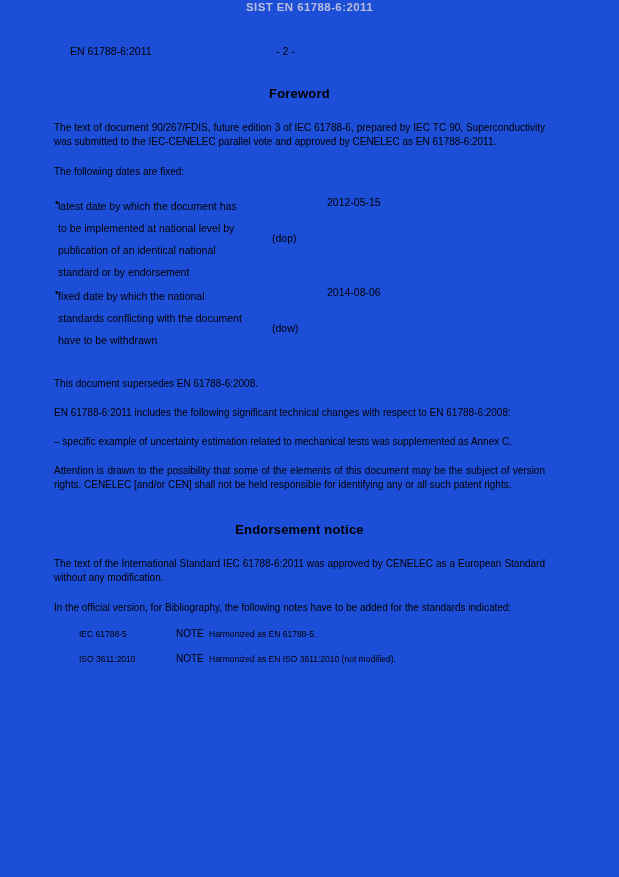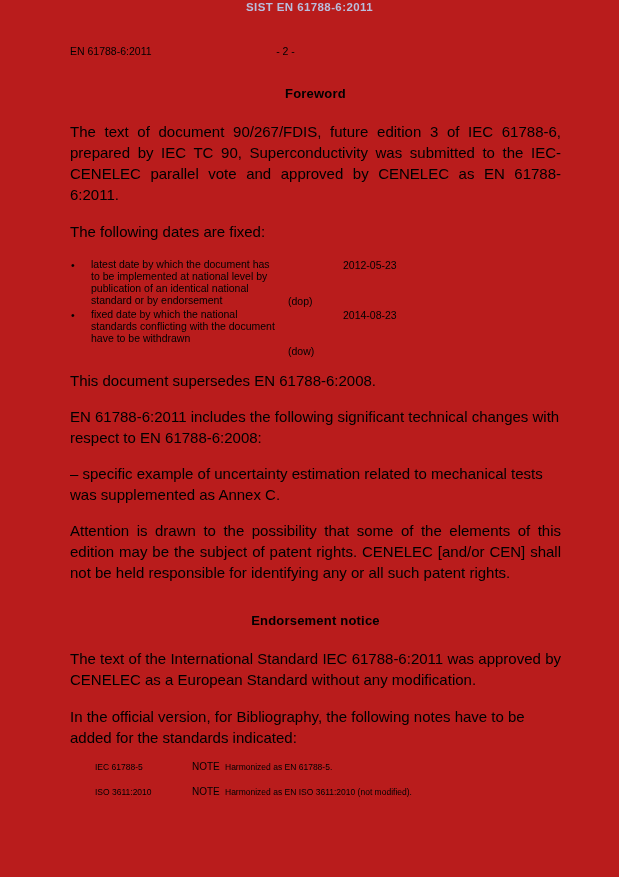--- a/index.html
+++ b/index.html
@@ -8,21 +8,21 @@
     background: #ffffff;
   }
   body {
     font-family: "Liberation Sans", sans-serif;
     color: #000000;
   }
   .page {
     position: relative;
     width: 619px;
     height: 877px;
-    background: #b91c1c;
+    background: #1d4ed8;
     overflow: hidden;
   }
 
   
   .watermark {
     position: absolute;
     top: 1px;
     left: 0;
     width: 619px;
     text-align: center;
@@ -55,38 +55,38 @@
     text-align: center;
     font-size: 10.5px;
     padding-right: 60px;
     box-sizing: border-box;
   }
 
   
   .content {
     position: absolute;
     top: 86px;
-    left: 70px;
+    left: 54px;
     width: 491px;
   }
 
   h1.section-title {
     font-size: 13px;
     font-weight: bold;
     text-align: center;
     margin: 0 0 20px 0;
     letter-spacing: 0.2px;
   }
   h1.section-title.second {
     margin-top: 30px;
   }
 
   p.body-para {
-    font-size: 15px;
-    line-height: 21px;
+    font-size: 10px;
+    line-height: 14px;
     text-align: justify;
     margin: 0 0 16px 0;
   }
   p.body-para.tight {
     margin-bottom: 15px;
   }
   p.body-para.lead-in {
     margin-bottom: 16px;
   }
   p.body-para.nojust {
@@ -109,24 +109,24 @@
   }
   .bullet-mark {
     position: absolute;
     left: 1px;
     top: 0;
     font-size: 10.5px;
     line-height: 14px;
   }
   .bullet-text {
     display: block;
-    margin-left: 21px;
+    margin-left: 4px;
     width: 190px;
     font-size: 10.5px;
-    line-height: 12px;
+    line-height: 22px;
   }
   .date-code {
     position: absolute;
     left: 218px;
     top: 0;
     font-size: 10.5px;
     line-height: 14px;
     margin-top: 36px;
   }
   .date-value {
@@ -189,37 +189,37 @@
 
     <p class="body-para">The text of document 90/267/FDIS, future edition 3 of IEC 61788-6, prepared by IEC TC 90, Superconductivity was submitted to the IEC-CENELEC parallel vote and approved by CENELEC as EN 61788-6:2011.</p>
 
     <p class="body-para lead-in nojust">The following dates are fixed:</p>
 
     <ul class="date-list">
       <li>
         <span class="bullet-mark">•</span>
         <span class="bullet-text">latest date by which the document has to be implemented at national level by publication of an identical national standard or by endorsement</span>
         <span class="date-code">(dop)</span>
-        <span class="date-value">2012-05-23</span>
+        <span class="date-value">2012-05-15</span>
       </li>
       <li>
         <span class="bullet-mark">•</span>
         <span class="bullet-text">fixed date by which the national standards conflicting with the document have to be withdrawn</span>
         <span class="date-code">(dow)</span>
-        <span class="date-value">2014-08-23</span>
+        <span class="date-value">2014-08-06</span>
       </li>
     </ul>
 
     <p class="body-para tight nojust">This document supersedes EN 61788-6:2008.</p>
 
     <p class="body-para tight nojust">EN 61788-6:2011 includes the following significant technical changes with respect to EN 61788-6:2008:</p>
 
     <p class="body-para tight nojust">– specific example of uncertainty estimation related to mechanical tests was supplemented as Annex C.</p>
 
-    <p class="body-para">Attention is drawn to the possibility that some of the elements of this edition may be the subject of patent rights. CENELEC [and/or CEN] shall not be held responsible for identifying any or all such patent rights.</p>
+    <p class="body-para">Attention is drawn to the possibility that some of the elements of this document may be the subject of version rights. CENELEC [and/or CEN] shall not be held responsible for identifying any or all such patent rights.</p>
 
     <h1 class="section-title second">Endorsement notice</h1>
 
     <p class="body-para">The text of the International Standard IEC 61788-6:2011 was approved by CENELEC as a European Standard without any modification.</p>
 
     <p class="body-para nojust" style="margin-bottom:0">In the official version, for Bibliography, the following notes have to be added for the standards indicated:</p>
 
     <div class="notes-table">
       <div class="note-row">
         <span class="note-std">IEC 61788-5</span>

